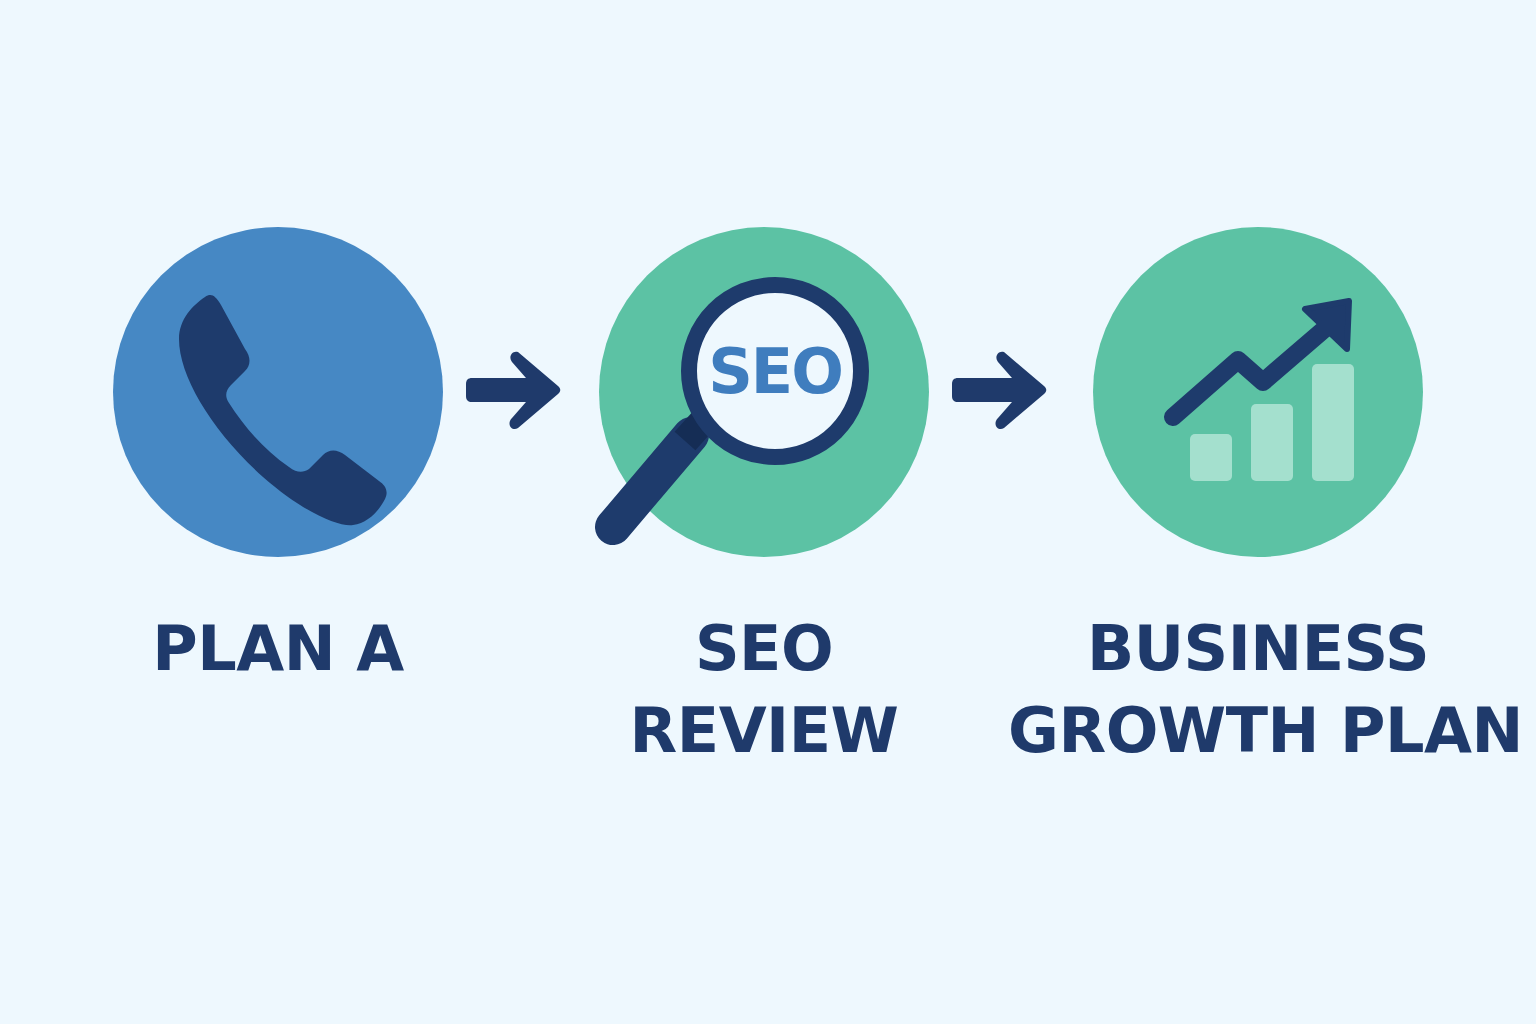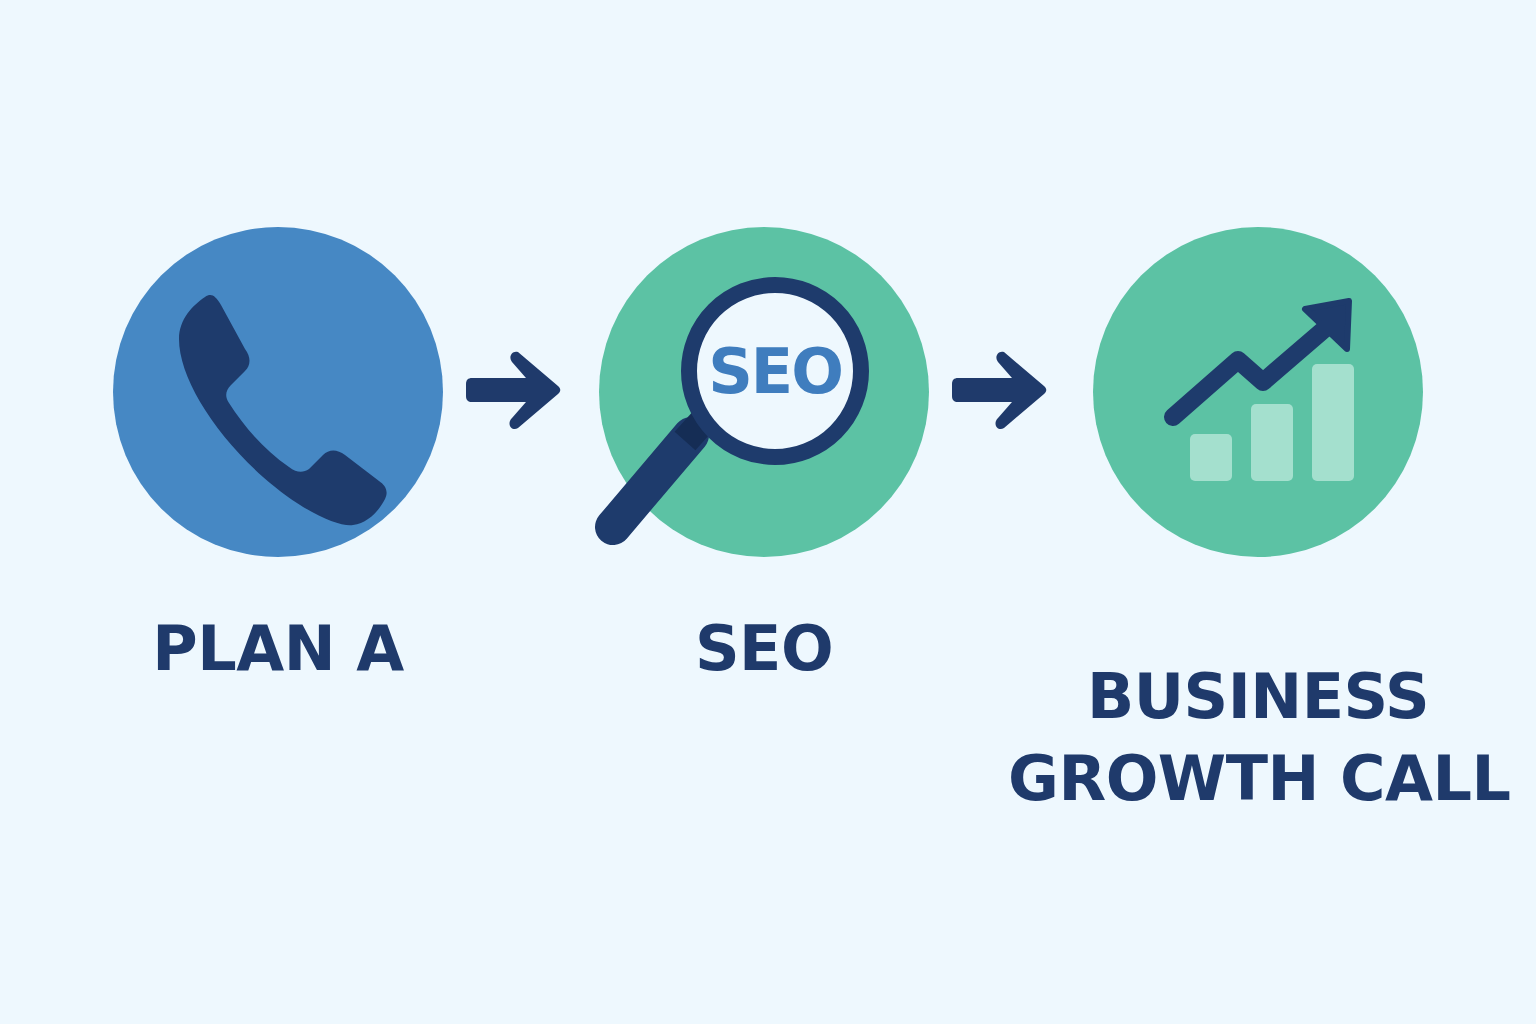--- a/index.html
+++ b/index.html
@@ -58,18 +58,19 @@
     <path d="M212 82 L256 74 L254 122 Z" fill="#1E3B6C" stroke="#1E3B6C" stroke-width="6" stroke-linejoin="round"></path>
   </svg>
 </div>
 
 <div class="label" style="left:98px; width:360px; top:608px;">
   <span>PLAN A</span>
 </div>
 
 <div class="label" style="left:584px; width:360px; top:608px;">
   <span>SEO</span>
+  <span>REVIEW</span>
 </div>
 
-<div class="label" style="left:1008px; width:500px; top:608px;margin-top:48px;">
+<div class="label" style="left:1008px; width:500px; top:608px;">
   <span>BUSINESS</span>
-  <span>GROWTH CALL</span>
+  <span>GROWTH PLAN</span>
 </div>
 
 </body></html>

